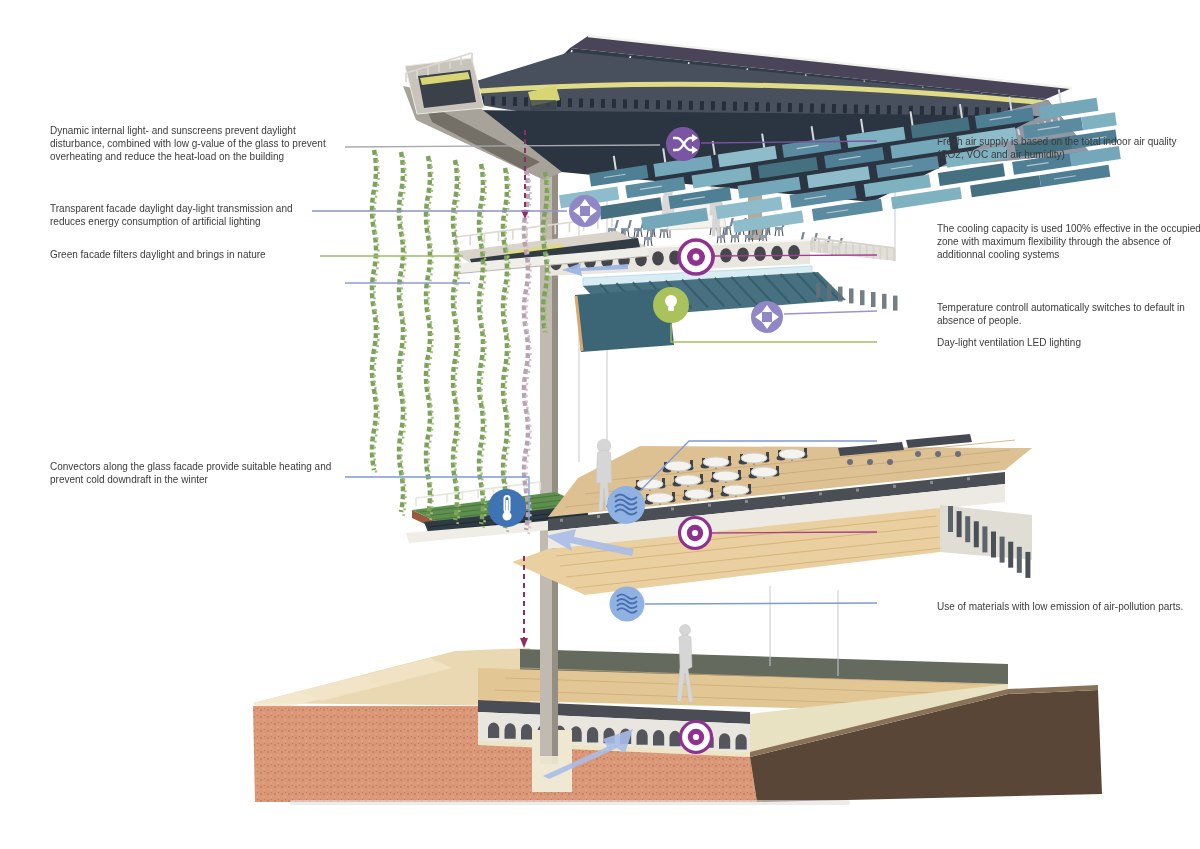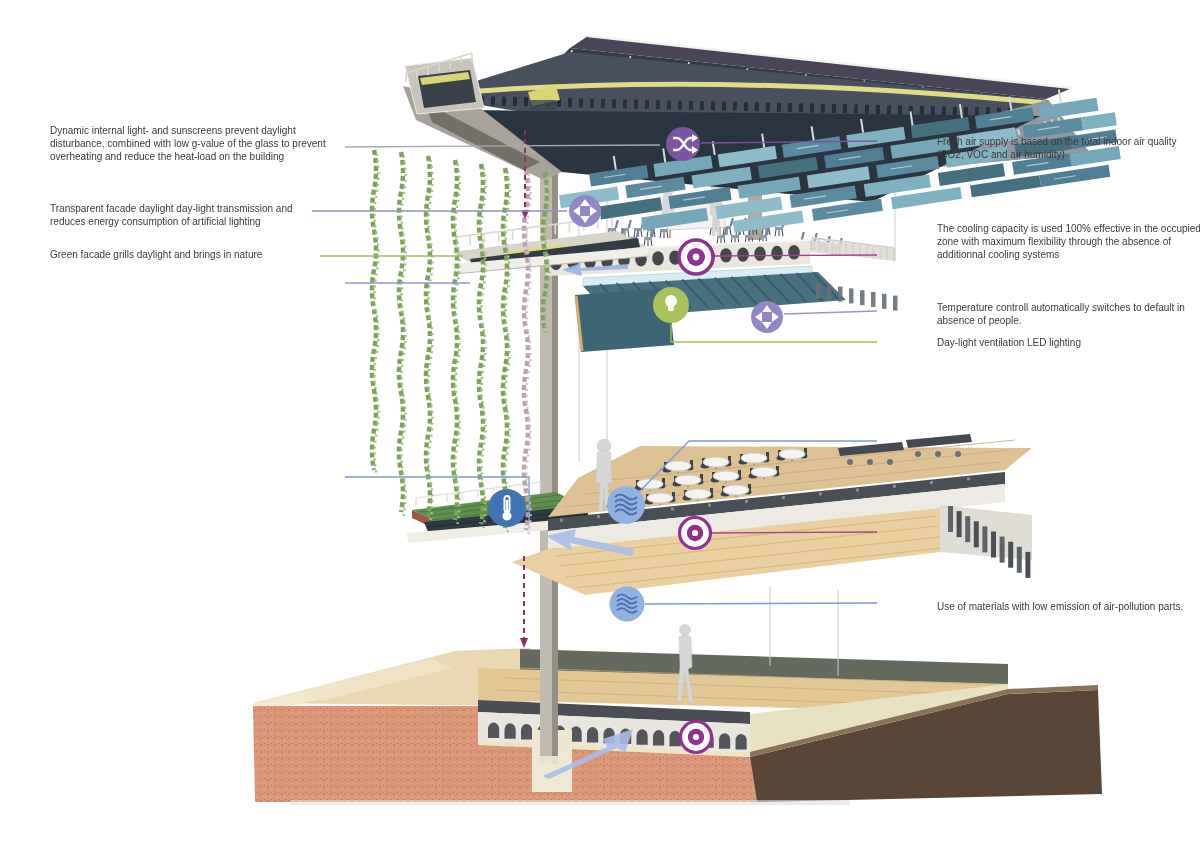--- a/index.html
+++ b/index.html
@@ -578,21 +578,23 @@
     <circle r="8.2" fill="#8e3190"></circle>
         <circle r="3.1" fill="#ffffff"></circle>
   </g>
 </svg>
 
   <div class="lbl lbl-left" style="top:124px">Dynamic internal light- and sunscreens prevent daylight
 disturbance, combined with low g-value of the glass to prevent
 overheating and reduce the heat-load on the building</div>
   <div class="lbl lbl-left" style="top:202px">Transparent facade daylight day-light transmission and
 reduces energy consumption of artificial lighting</div>
-  <div class="lbl lbl-left" style="top:248px">Green facade grills daylight and brings in nature</div>
+  <div class="lbl lbl-left" style="top:248px">Green facade filters daylight and brings in nature</div>
+  <div class="lbl lbl-left" style="top:460px">Convectors along the glass facade provide suitable heating and
+prevent cold downdraft in the winter</div>
 
   <div class="lbl lbl-right" style="top:135px">Fresh air supply is based on the total indoor air quality
 (CO2, VOC and air humidity)</div>
   <div class="lbl lbl-right" style="top:209px">
     <span class="it">The cooling capacity is used 100% effective in the occupied
 zone with maximum flexibility through the absence of
 additionnal cooling systems</span>
   </div>
   <div class="lbl lbl-right" style="top:301px">Temperature controll automatically switches to default in
 absence of people.</div>

